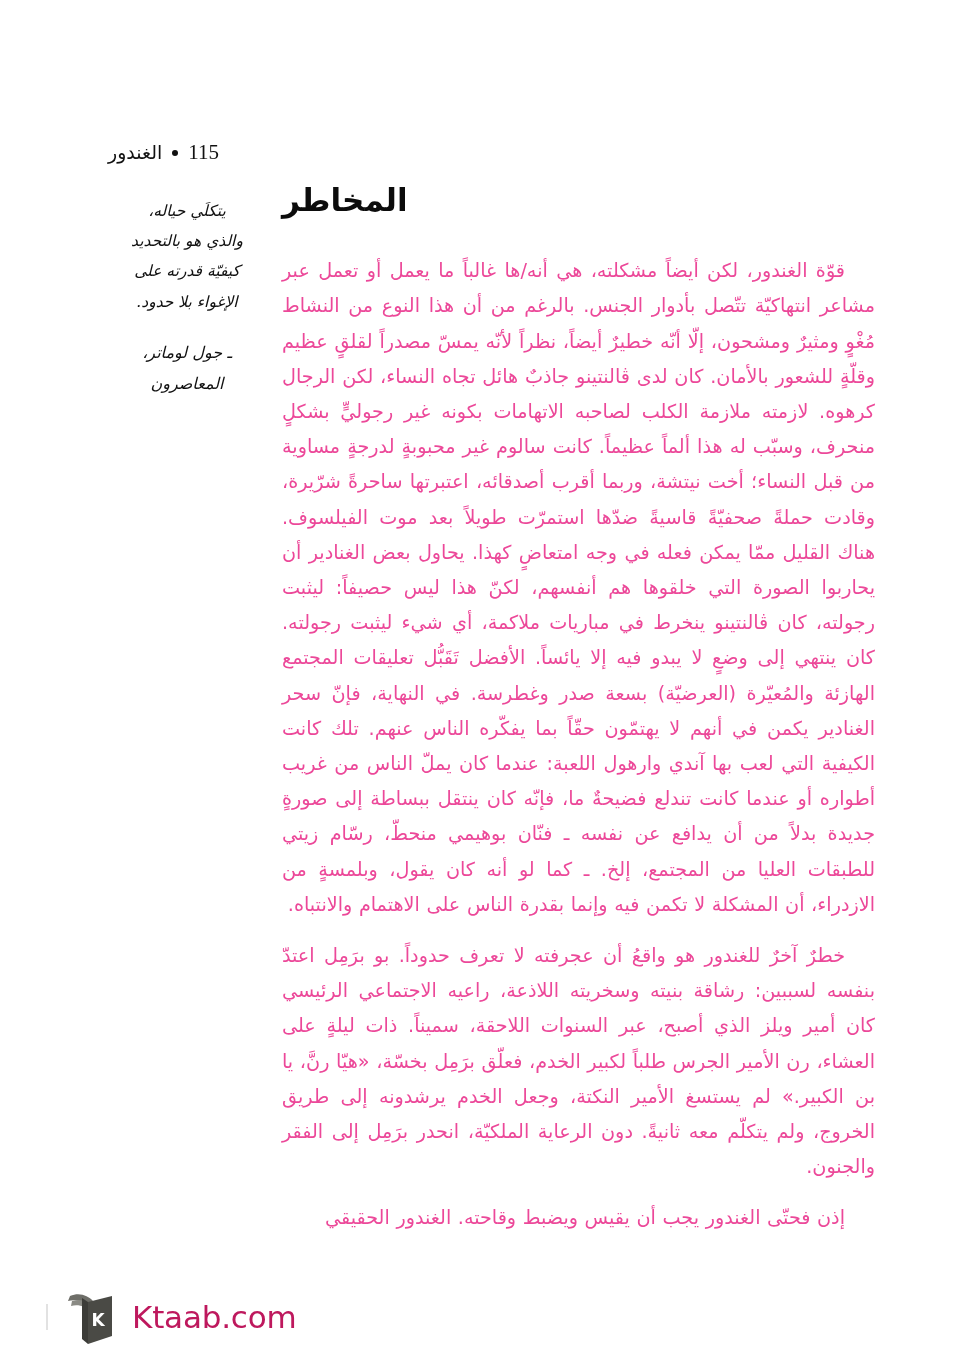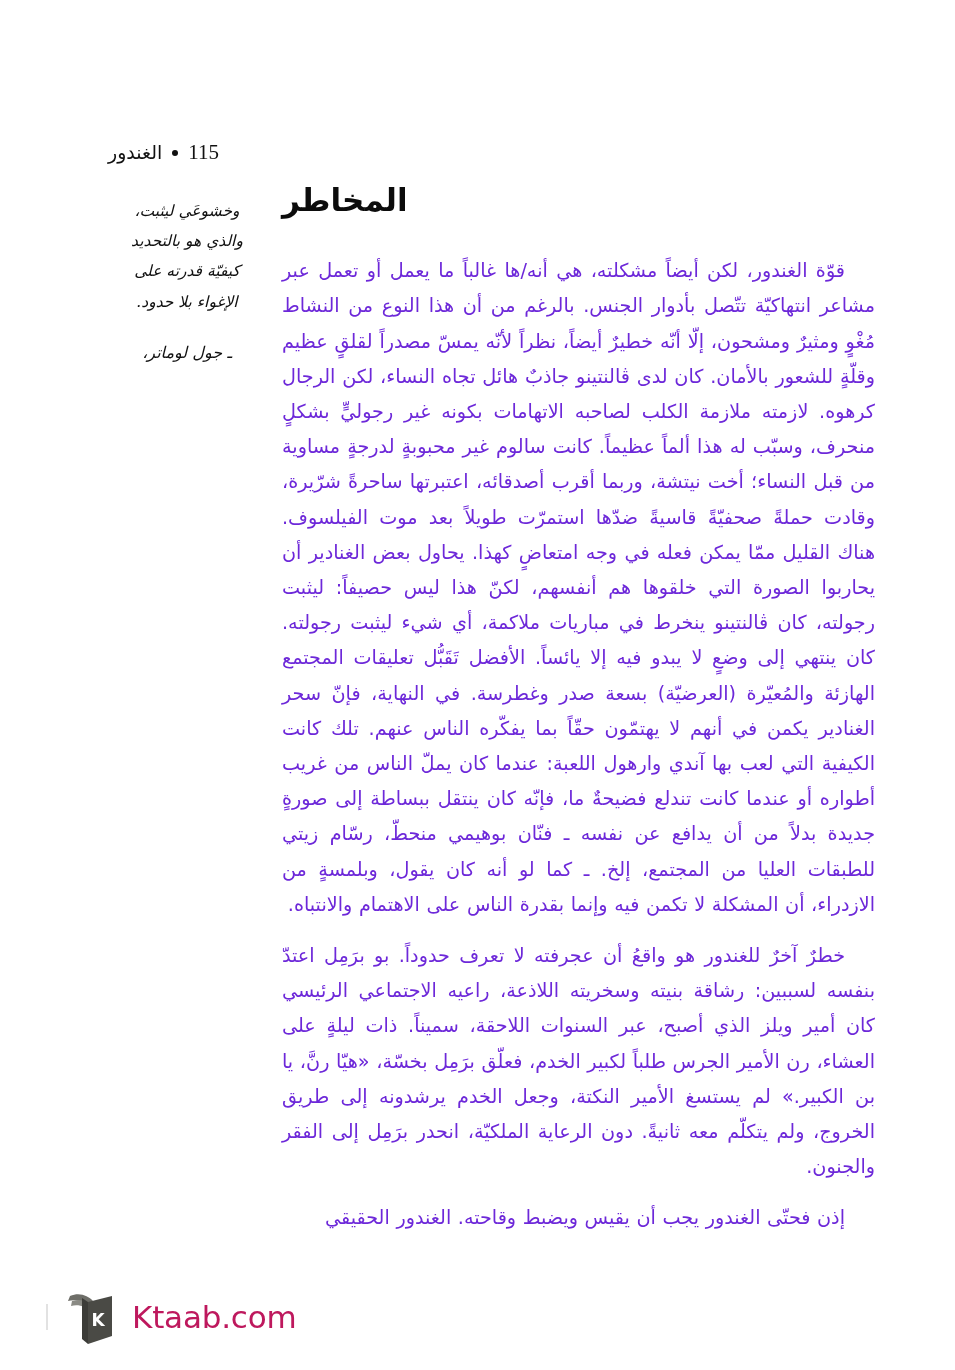--- a/index.html
+++ b/index.html
@@ -91,21 +91,21 @@
     margin: 0 0 34px 0;
   }
 
   .body-text p {
     margin: 0 0 16px 0;
     font-family: "DejaVu Sans", "Liberation Sans", sans-serif;
     font-size: 19.2px;
     line-height: 35.2px;
     text-align: justify;
     text-justify: inter-word;
-    color: #6d28d9;
+    color: #ec4899;
     word-spacing: 0.5px;
   }
   .body-text p.indent { text-indent: 30px; }
   .body-text p.last { margin-bottom: 8px; }
 
   
   .watermark {
     position: absolute;
     left: 62px;
     bottom: 22px;
@@ -133,26 +133,27 @@
 </head>
 <body>
 
 <div class="page">
 
   <div class="running-head">
     <span class="rh-num">115</span><span class="rh-dot"></span><span class="rh-title">الغندور</span>
   </div>
 
   <div class="marginal">
-    <div>وخشوعَي ليثبت،</div>
+    <div>يتكلَي حياله،</div>
     <div>والذي هو بالتحديد</div>
     <div>كيفيّة قدرته على</div>
     <div>الإغواء بلا حدود.</div>
     <div class="attrib">
       <div>ـ جول لوماتر،</div>
+      <div>المعاصرون</div>
     </div>
   </div>
 
   <div class="main-col">
     <h1 class="section-title">المخاطر</h1>
     <div class="body-text">
       <p class="indent">قوّة الغندور، لكن أيضاً مشكلته، هي أنه/ها غالباً ما يعمل أو تعمل عبر مشاعر انتهاكيّة تتّصل بأدوار الجنس. بالرغم من أن هذا النوع من النشاط مُغْوٍ ومثيرٌ ومشحون، إلّا أنّه خطيرٌ أيضاً، نظراً لأنّه يمسّ مصدراً لقلقٍ عظيم وقلّةٍ للشعور بالأمان. كان لدى ڤالنتينو جاذبٌ هائل تجاه النساء، لكن الرجال كرهوه. لازمته ملازمة الكلب لصاحبه الاتهامات بكونه غير رجوليٍّ بشكلٍ منحرف، وسبّب له هذا ألماً عظيماً. كانت سالوم غير محبوبةٍ لدرجةٍ مساوية من قبل النساء؛ أخت نيتشة، وربما أقرب أصدقائه، اعتبرتها ساحرةً شرّيرة، وقادت حملةً صحفيّةً قاسيةً ضدّها استمرّت طويلاً بعد موت الفيلسوف. هناك القليل ممّا يمكن فعله في وجه امتعاضٍ كهذا. يحاول بعض الغنادير أن يحاربوا الصورة التي خلقوها هم أنفسهم، لكنّ هذا ليس حصيفاً: ليثبت رجولته، كان ڤالنتينو ينخرط في مباريات ملاكمة، أي شيء ليثبت رجولته. كان ينتهي إلى وضعٍ لا يبدو فيه إلا يائساً. الأفضل تَقَبُّل تعليقات المجتمع الهازئة والمُعيّرة (العرضيّة) بسعة صدر وغطرسة. في النهاية، فإنّ سحر الغنادير يكمن في أنهم لا يهتمّون حقّاً بما يفكّره الناس عنهم. تلك كانت الكيفية التي لعب بها آندي وارهول اللعبة: عندما كان يملّ الناس من غريب أطواره أو عندما كانت تندلع فضيحةٌ ما، فإنّه كان ينتقل ببساطة إلى صورةٍ جديدة بدلاً من أن يدافع عن نفسه ـ فنّان بوهيمي منحطّ، رسّام زيتي للطبقات العليا من المجتمع، إلخ. ـ كما لو أنه كان يقول، وبلمسةٍ من الازدراء، أن المشكلة لا تكمن فيه وإنما بقدرة الناس على الاهتمام والانتباه.</p>
       <p class="indent">خطرٌ آخرٌ للغندور هو واقعُ أن عجرفته لا تعرف حدوداً. بو برَمِل اعتدّ بنفسه لسببين: رشاقة بنيته وسخريته اللاذعة، راعيه الاجتماعي الرئيسي كان أمير ويلز الذي أصبح، عبر السنوات اللاحقة، سميناً. ذات ليلةٍ على العشاء، رن الأمير الجرس طلباً لكبير الخدم، فعلّق برَمِل بخسّة، «هيّا رنَّ، يا بن الكبير.» لم يستسغ الأمير النكتة، وجعل الخدم يرشدونه إلى طريق الخروج، ولم يتكلّم معه ثانيةً. دون الرعاية الملكيّة، انحدر برَمِل إلى الفقر والجنون.</p>
       <p class="indent last">إذن فحتّى الغندور يجب أن يقيس ويضبط وقاحته. الغندور الحقيقي</p>
     </div>

